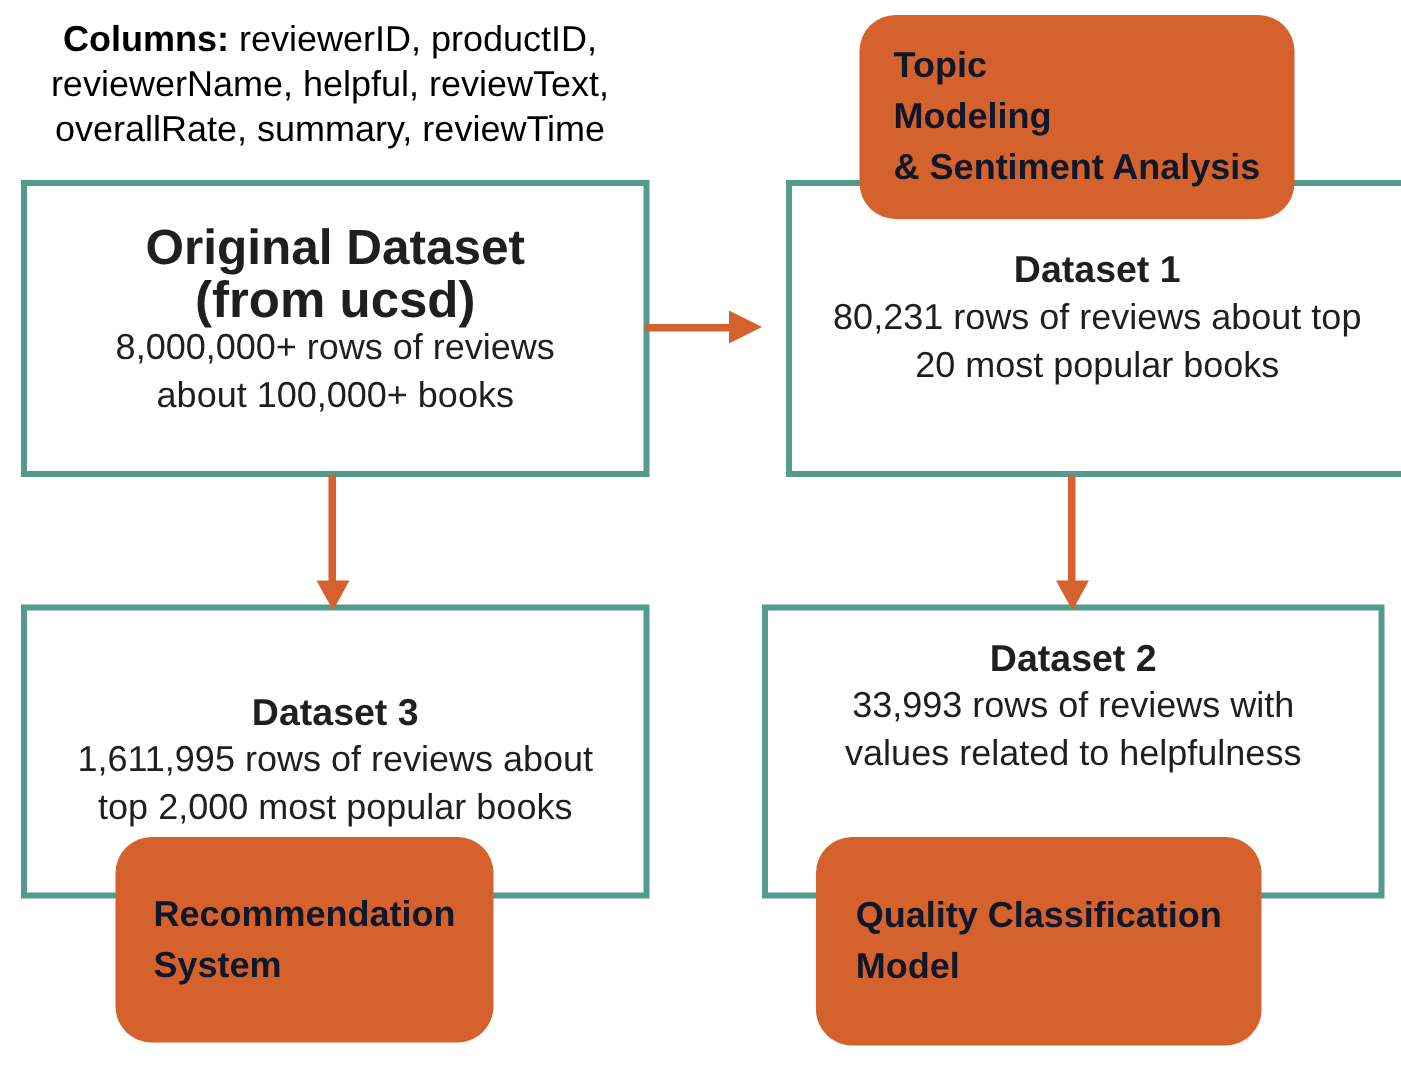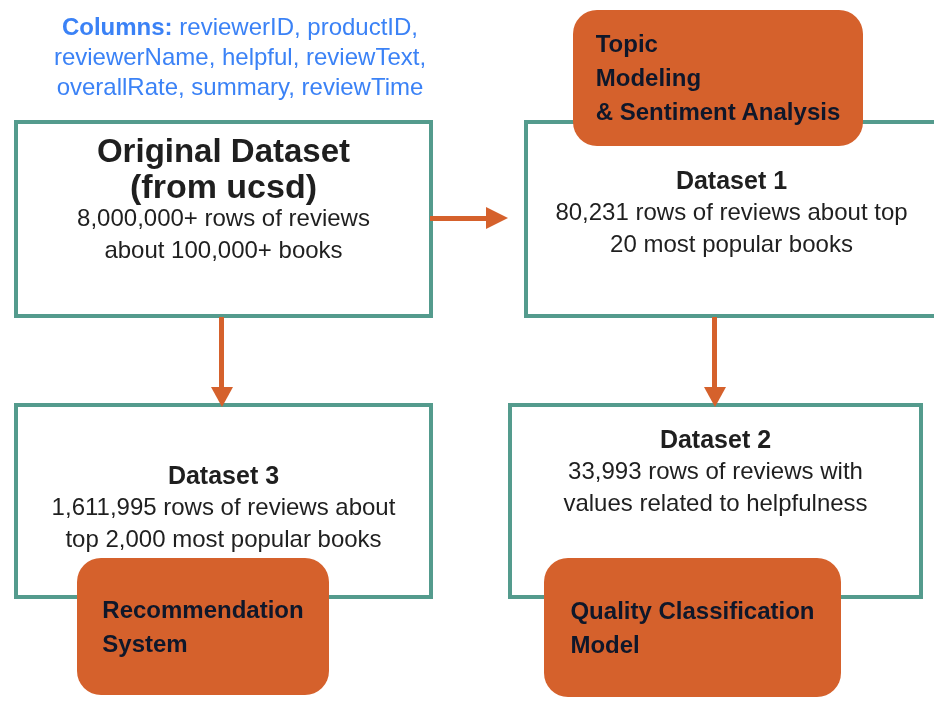--- a/index.html
+++ b/index.html
@@ -9,39 +9,39 @@
     height: 712px;
     background: #ffffff;
     font-family: "Liberation Sans", sans-serif;
     color: #1f1f1f;
     overflow: hidden;
   }
 
   
   .columns-note {
     position: absolute;
-    left: 24px; top: 12px;
+    left: 4px; top: 12px;
     width: 432px;
     text-align: center;
     font-size: 24px;
     line-height: 30px;
-    color: #3b82f6;
+    color: #000000;
   }
   .columns-note .bold { font-weight: 700; }
 
   
   .tealbox {
     position: absolute;
     box-sizing: border-box;
     border: 4px solid #549b8d;
     background: #ffffff;
     text-align: center;
     z-index: 1;
   }
-  .box-original { left: 14px;  top: 120px; width: 419px; height: 198px; padding-top: 7px; }
+  .box-original { left: 14px;  top: 120px; width: 419px; height: 198px; padding-top: 21px; }
   .box-d1       { left: 508px; top: 120px; width: 415px; height: 198px; padding-top: 40px; margin-left: 16px; }
   .box-d3       { left: 14px;  top: 403px; width: 419px; height: 196px; padding-top: 52px; }
   .box-d2       { left: 508px; top: 403px; width: 415px; height: 196px; padding-top: 16px; }
 
   .box-title-lg { font-size: 33px; font-weight: 700; line-height: 40px; }
   .box-subtitle { font-size: 34px; font-weight: 700; line-height: 31px; }
   .box-title    { font-size: 25px; font-weight: 700; line-height: 32px; }
   .box-desc     { font-size: 24px; line-height: 32px; white-space: pre; }
 
   

